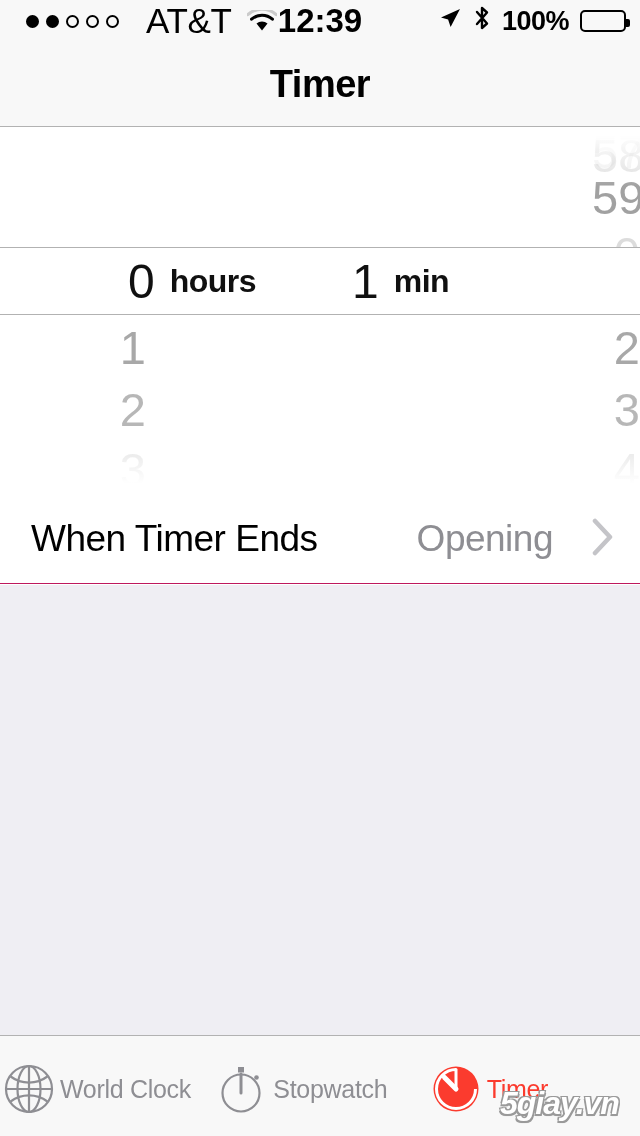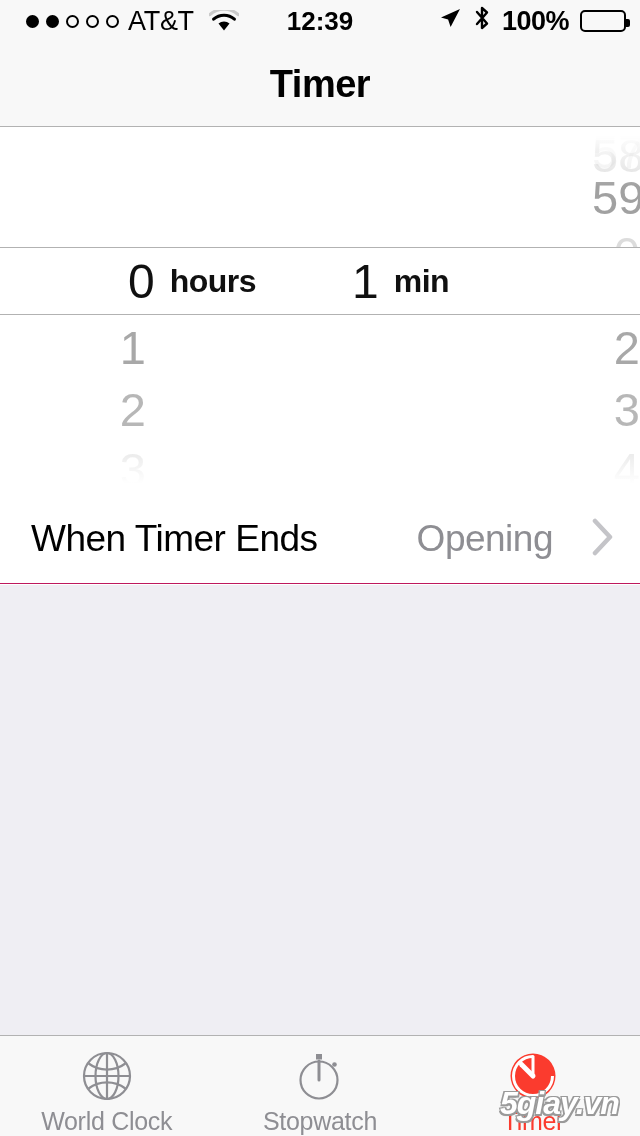--- a/index.html
+++ b/index.html
@@ -16,25 +16,25 @@
   .statusbar{
     position:absolute; top:0; left:0; width:640px; height:42px;
     background:#f8f8f8;
     display:flex; align-items:center;
     font-size:26px; color:#000;
   }
   .sb-left{ position:absolute; left:26px; display:flex; align-items:center; gap:9px; }
   .dots{ display:flex; align-items:center; gap:7px; }
   .dot{ width:13px; height:13px; border-radius:50%; border:2px solid #000; }
   .dot.filled{ background:#000; }
-  .carrier{ font-size:27px; letter-spacing:-0.3px; margin-left:0;text-align:right; }
+  .carrier{ font-size:35px; letter-spacing:-0.3px; margin-left:18px;text-align:right; }
   .wifi{ margin-left:6px; display:flex; align-items:flex-end; }
   .sb-center{
     position:absolute; left:0; width:640px; text-align:center;
-    font-size:26px; font-weight:bold; letter-spacing:0px;
+    font-size:33px; font-weight:bold; letter-spacing:0px;
   }
   .sb-right{ position:absolute; right:14px; display:flex; align-items:center; gap:11px; }
   .pct{ font-size:27px; font-weight:bold; letter-spacing:-0.5px; }
   .batt{
     position:relative; width:46px; height:22px;
     border:2px solid #000; border-radius:5px; padding:2px;
   }
   .batt-fill{ width:100%; height:100%; background:#000; border-radius:2px; }
   .batt-nub{
     position:absolute; right:-6px; top:7px; width:4px; height:8px;
@@ -117,22 +117,22 @@
     background:#efeef3;
   }
 
   
   .tabbar{
     position:absolute; bottom:0; left:0; width:640px; height:101px;
     background:#f8f8f8; border-top:1px solid #b2b2b2;
     display:flex;
   }
   .tab{
-    flex:1; display:flex; flex-direction:column;
-    align-items:center; justify-content:flex-end; gap:2px;
+    flex:1; display:flex; flex-direction:row;
+    align-items:center; justify-content:flex-start; gap:2px;
     padding-top:6px;
   }
   .tab-icon{ height:58px; display:flex; align-items:center; justify-content:center; }
   .tab-label{ font-size:25px; color:#8e8e93; letter-spacing:-0.3px; }
   .tab.active .tab-label{ color:#fb3b2e; }
 
   
   .watermark{
     position:absolute; left:500px; top:1085px;
     font-size:32px; font-style:italic; font-weight:bold;

